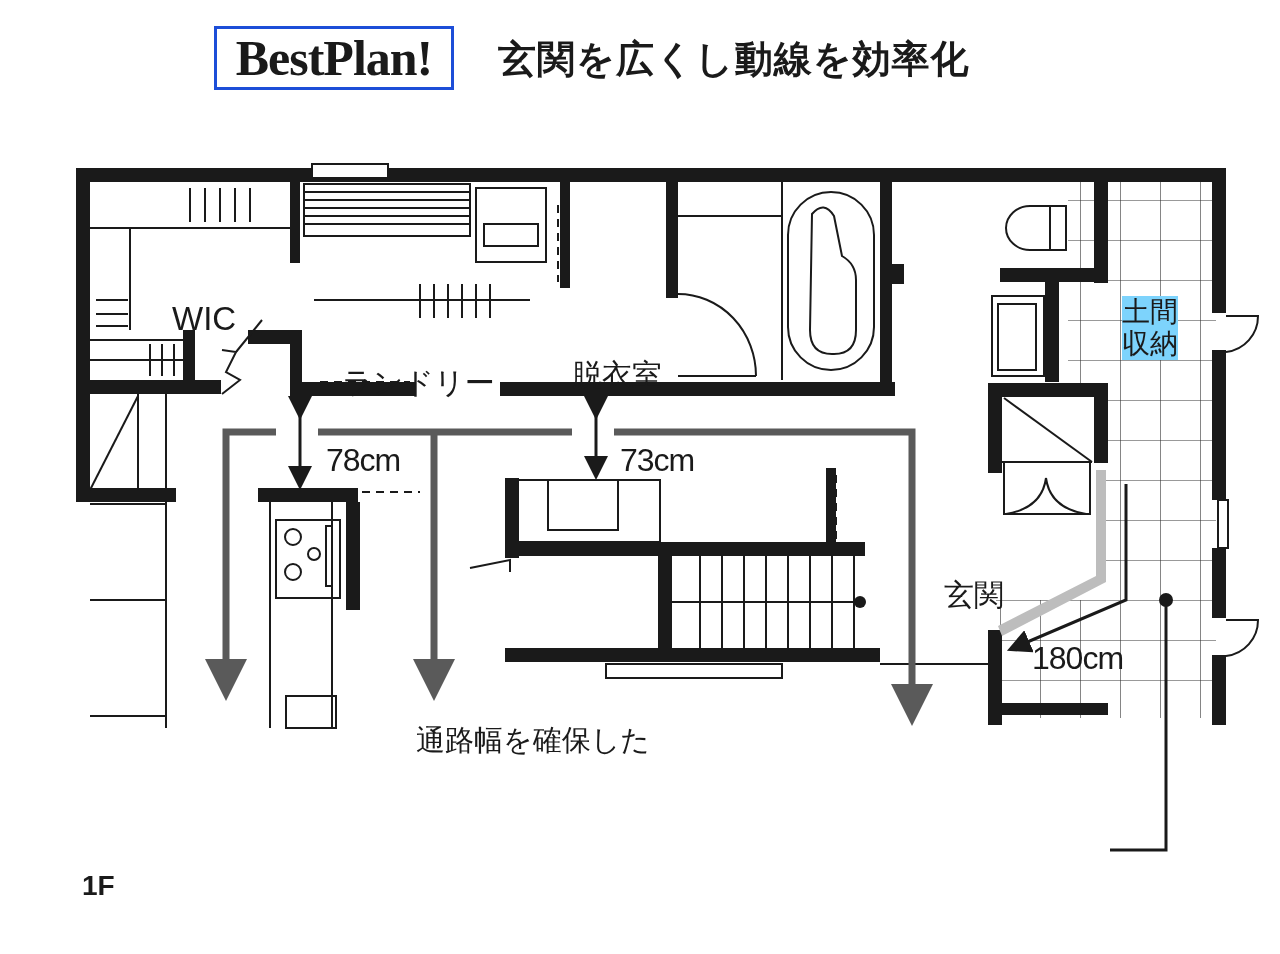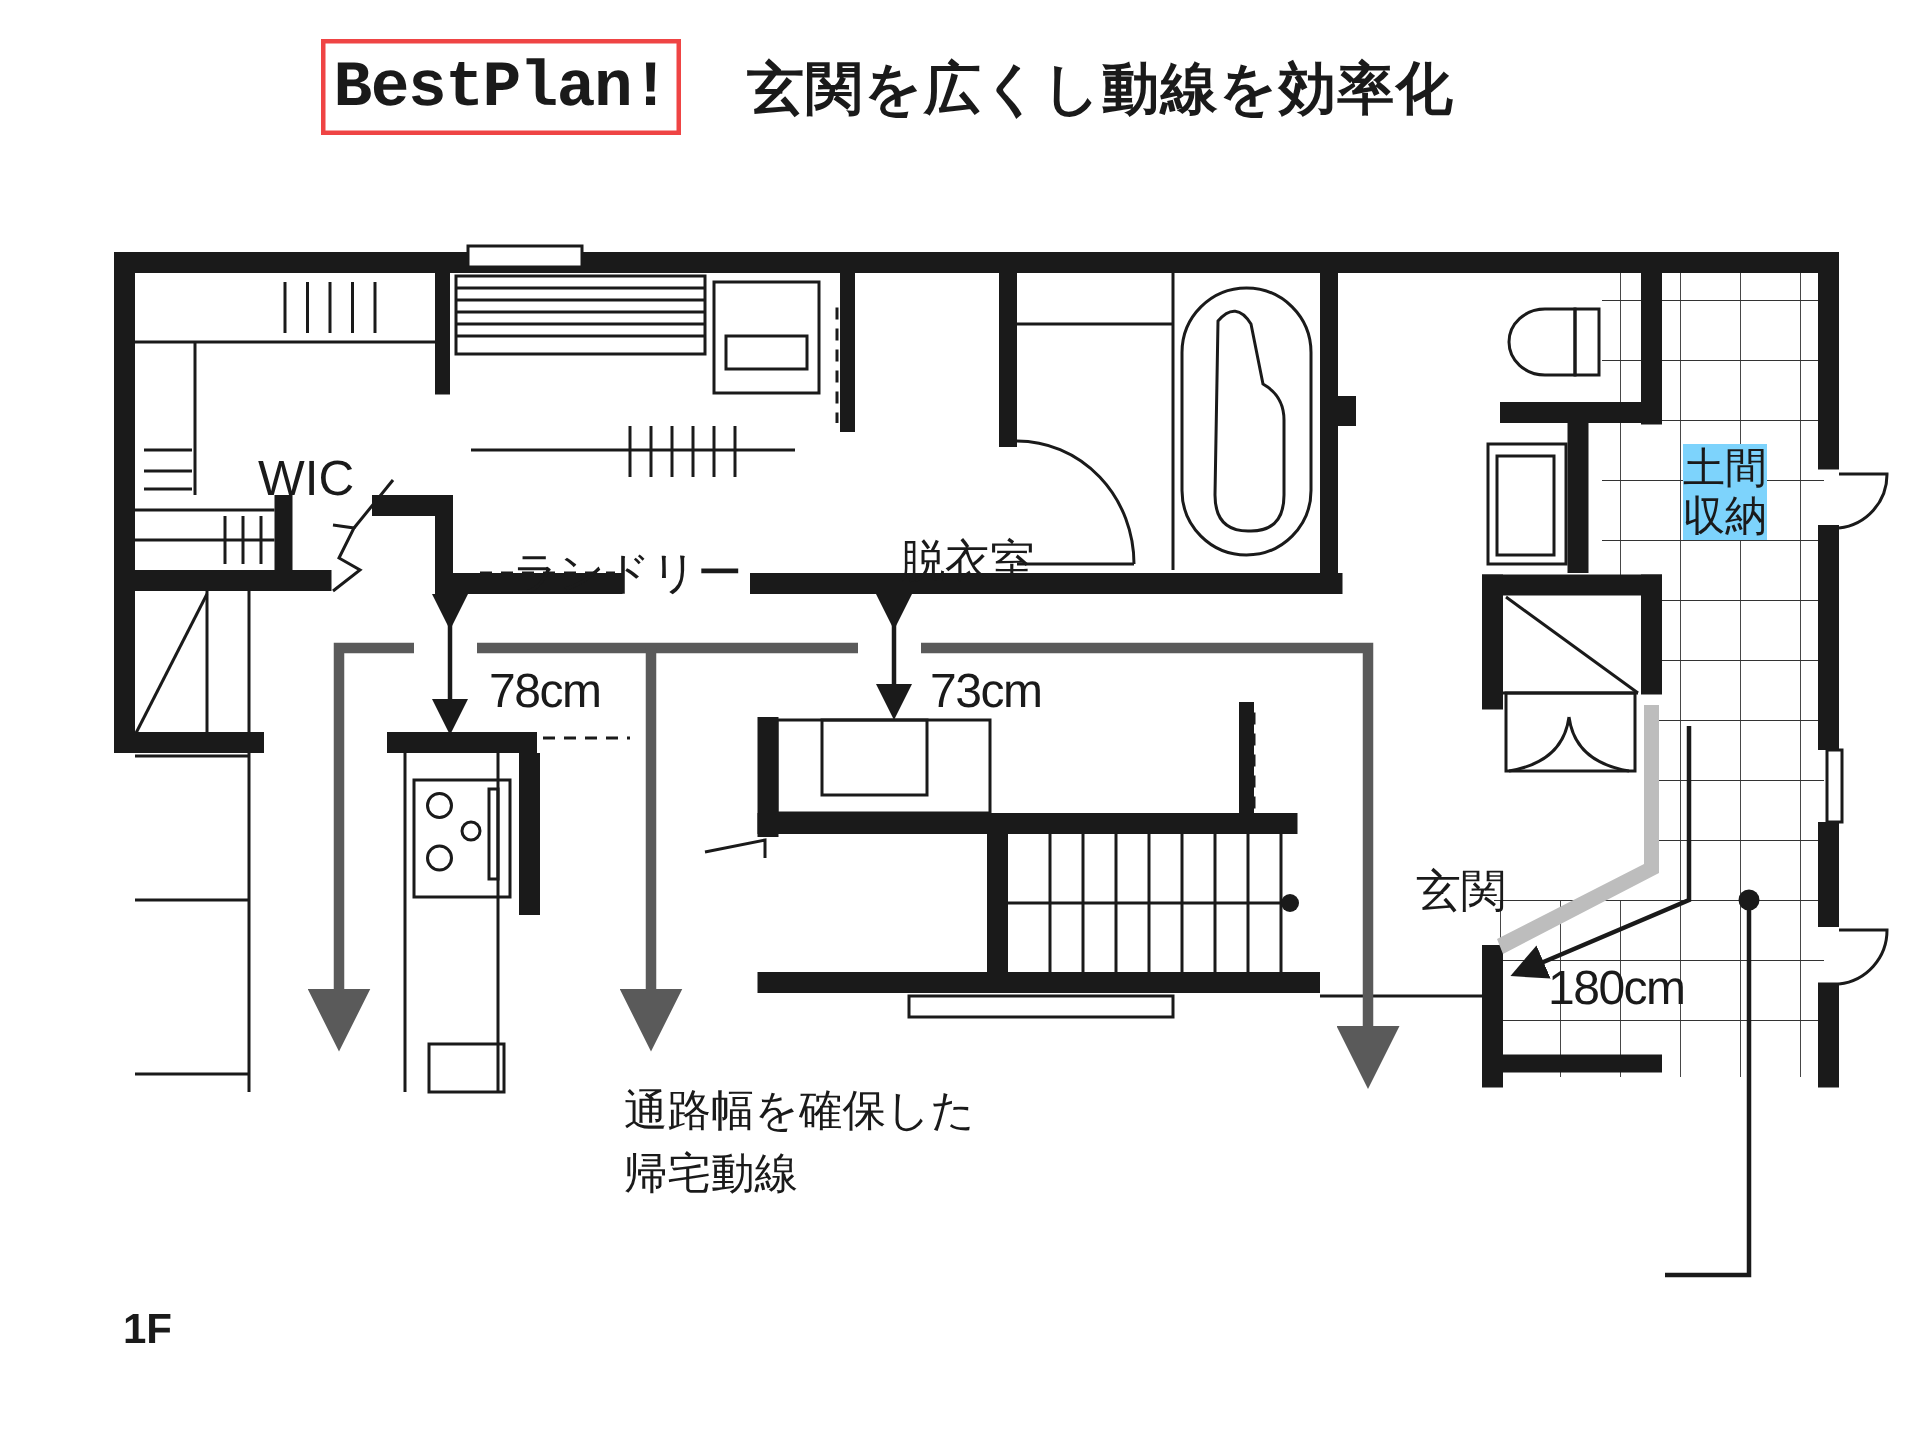--- a/index.html
+++ b/index.html
@@ -1,18 +1,18 @@
 <!DOCTYPE html>
 <html><head>
 <meta charset="utf-8">
 <style>
   html,body{margin:0;padding:0;background:#fff;}
   body{width:1280px;height:954px;position:relative;overflow:hidden;font-family:"DejaVu Sans",sans-serif;color:#1a1a1a;}
   .abs{position:absolute;}
-  .badge{left:214px;top:26px;width:240px;height:64px;border:3px solid #ef4444;box-sizing:border-box;display:flex;align-items:center;justify-content:center;font-family:Liberation Mono, monospace;font-weight:bold;font-size:43px;letter-spacing:-1px;}
+  .badge{left:214px;top:26px;width:240px;height:64px;border:3px solid #1d4ed8;box-sizing:border-box;display:flex;align-items:center;justify-content:center;font-family:Liberation Serif, serif;font-weight:bold;font-size:50px;letter-spacing:-1px;}
   .headline{left:498px;top:34px;font-size:38px;font-weight:bold;letter-spacing:1px;white-space:nowrap;}
   svg.plan{position:absolute;left:0;top:0;}
   .room{font-size:30px;white-space:nowrap;line-height:1;margin-top:34px;}
   .room-sm{font-size:28px;line-height:1.15;}
   .dim{font-family:"Liberation Sans",sans-serif;font-size:32px;line-height:1;letter-spacing:-1px;}
   .note{font-size:29px;line-height:1.45;white-space:nowrap;}
   .floor{left:82px;top:870px;font-family:"Liberation Sans",sans-serif;font-weight:bold;font-size:28px;}
 </style>
 </head>
 <body>
@@ -212,31 +212,30 @@
     <line x1="300" y1="408" x2="300" y2="478" marker-start="url(#ah-black)" marker-end="url(#ah-black)"></line>
     <line x1="596" y1="408" x2="596" y2="468" marker-start="url(#ah-black)" marker-end="url(#ah-black)"></line>
     <polyline points="1126,484 1126,600 1018,646" marker-end="url(#ah-black)"></polyline>
   </g>
 
   <polyline points="1166,606 1166,850 1110,850" stroke="#1a1a1a" stroke-width="3" fill="none"></polyline>
 </svg>
 
 <div class="abs room" style="left:172px;top:268px;font-family:'Liberation Sans',sans-serif;font-size:33px;">WIC</div>
 <div class="abs room" style="left:342px;top:334px;">ランドリー</div>
-<div class="abs room" style="left:600px;top:326px;">脱衣室</div>
+<div class="abs room" style="left:572px;top:326px;">脱衣室</div>
 <div class="abs room-sm" style="left:1122px;top:296px;background:#7dd3fc;">
   <div>土間</div>
   <div>収納</div>
 </div>
 <div class="abs room" style="left:944px;top:546px;">玄関</div>
 
 <div class="abs dim" style="left:326px;top:444px;text-align:right;">78cm</div>
 <div class="abs dim" style="left:620px;top:444px;">73cm</div>
 <div class="abs dim" style="left:1032px;top:642px;">180cm</div>
 
 <div class="abs note" style="left:416px;top:722px;font-family:Liberation Mono, monospace;">
   <div>通路幅を確保した</div>
-  <div>帰宅動線</div>
 </div>
 <div class="abs note" style="left:714px;top:802px;">
 </div>
 
 <div class="abs floor">1F</div>
 
 </body></html>

